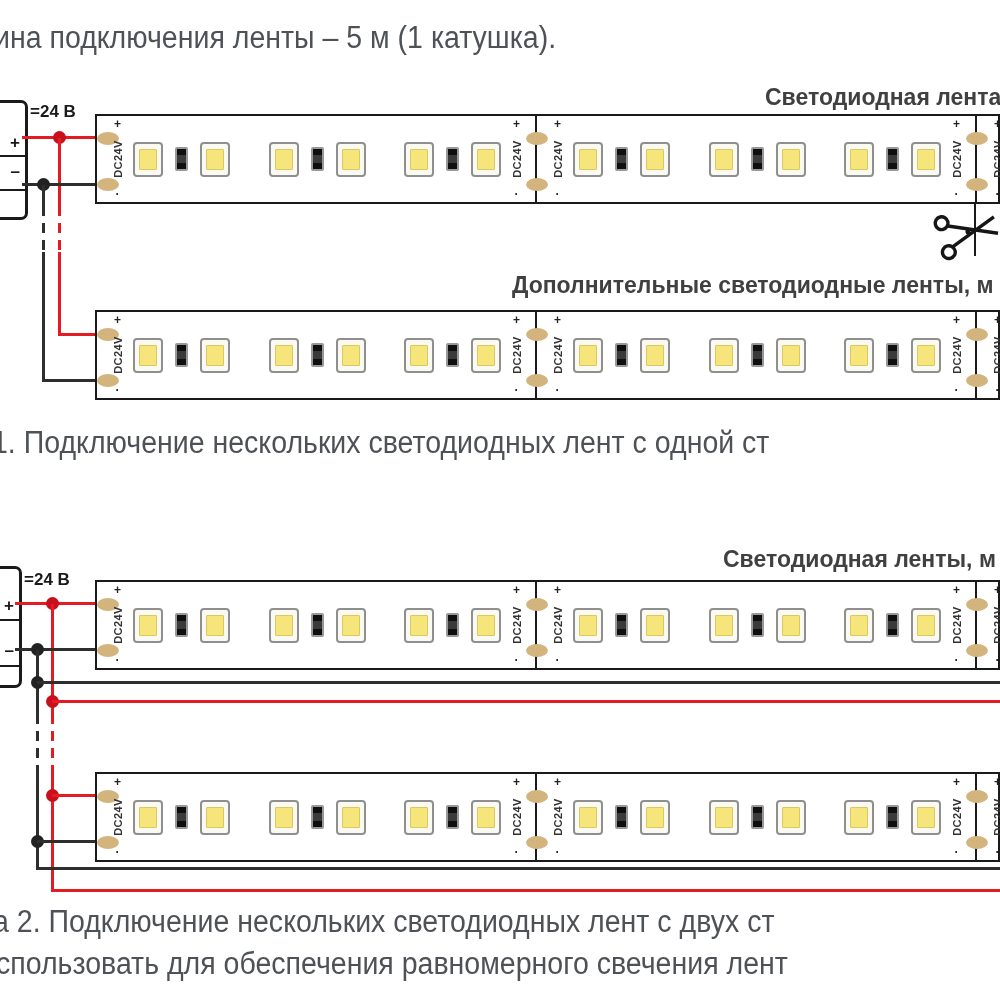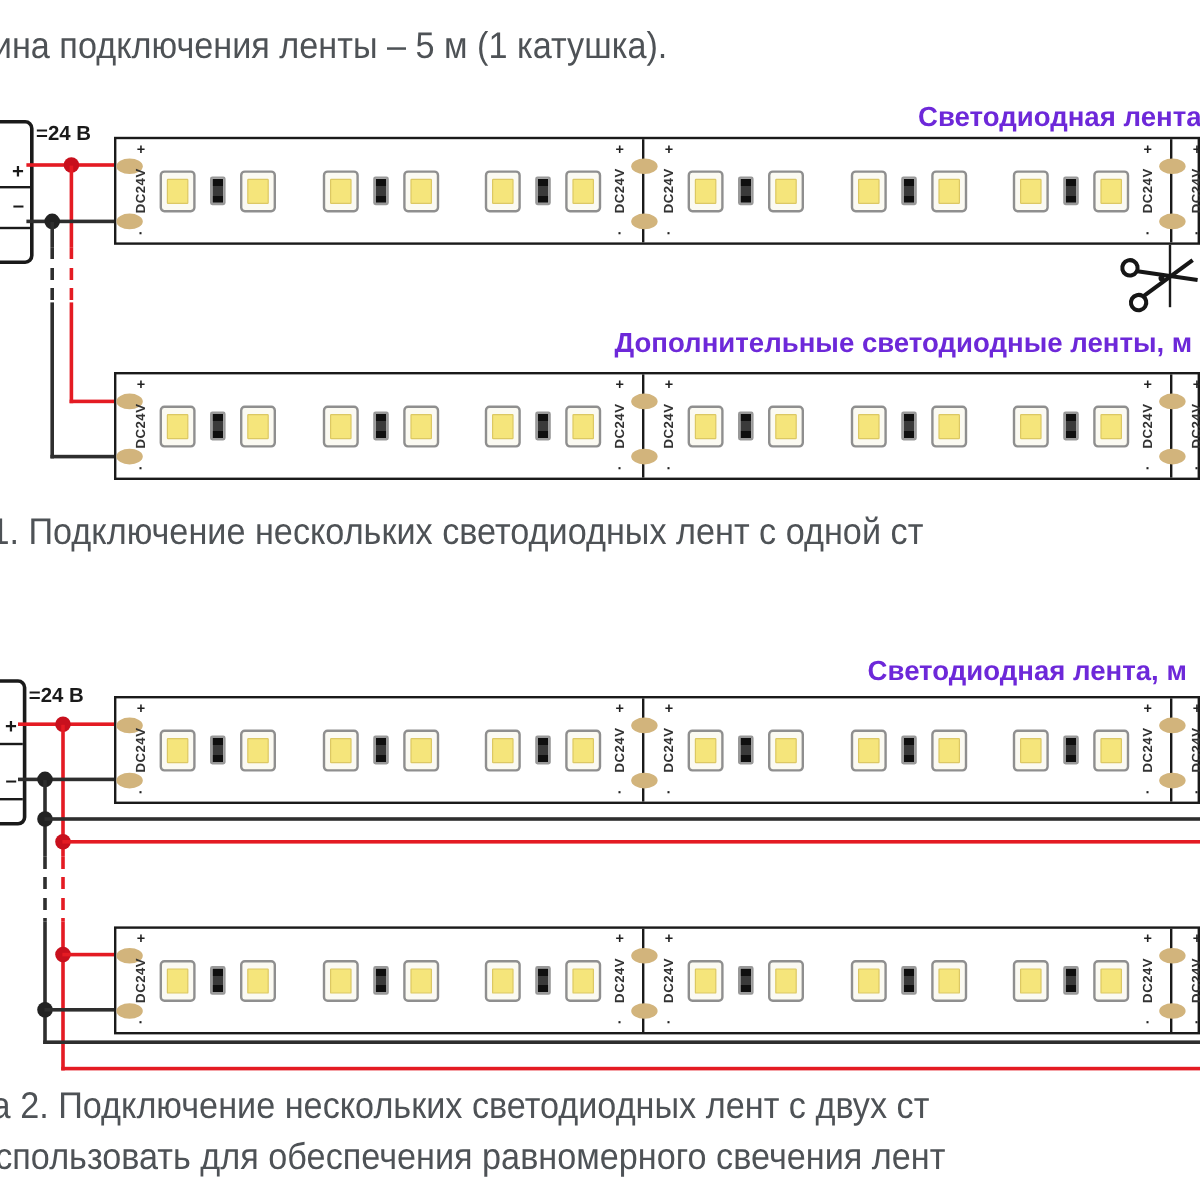--- a/index.html
+++ b/index.html
@@ -1,20 +1,20 @@
 <!DOCTYPE html>
 <html><head>
 <meta charset="utf-8">
 <style>
   html,body{margin:0;padding:0;background:#fff;}
   .page{position:relative;width:1000px;height:1000px;background:#fff;overflow:hidden;
         font-family:"Liberation Sans","DejaVu Sans",sans-serif;}
   .gray-text{color:#4e5256;font-size:31px;white-space:nowrap;}
   .gray-text .narrow{display:inline-block;transform:scaleX(.92);transform-origin:0 0;}
-  .bold-label{position:absolute;color:#6d28d9;font-size:23px;font-weight:bold;white-space:nowrap;}
+  .bold-label{position:absolute;color:#404040;font-size:23px;font-weight:bold;white-space:nowrap;}
   .abs{position:absolute;}
 
   
   .psu{position:absolute;width:36px;background:#fff;border:3px solid #1a1a1a;border-radius:7px;}
   .psu-sym{position:absolute;right:5px;font-size:17px;font-weight:bold;color:#1a1a1a;line-height:1;}
   .psu-div{position:absolute;left:0;right:0;height:2px;background:#1a1a1a;}
   .psu-voltage{position:absolute;font-size:17px;font-weight:bold;color:#1a1a1a;white-space:nowrap;}
 
   
   .wire{position:absolute;}
@@ -300,21 +300,21 @@
           <span>DC24V</span>
         </div>
         <span class="mark">·</span>
       </div>
     </div>
 
   <div class="caption gray-text" style="left:-8px;top:425px;">
     <span class="narrow">1. Подключение нескольких светодиодных лент с одной ст</span>
   </div>
 
-  <div class="bold-label" style="left:723px;top:546px;">Светодиодная лента, м</div>
+  <div class="bold-label" style="left:723px;top:546px;">Светодиодная ленты, м</div>
 
   <div class="psu" style="left:-20px;top:566px;height:116px;">
     <span class="psu-sym" style="top:28px;">+</span>
     <div class="psu-div" style="top:50px;"></div>
     <span class="psu-sym" style="top:73px;">–</span>
     <div class="psu-div" style="top:96px;"></div>
   </div>
   <div class="psu-voltage" style="left:24px;top:570px;">=24 В</div>
 
   <div class="wire wr hw" style="left:15px;top:602px;width:80px;"></div>

